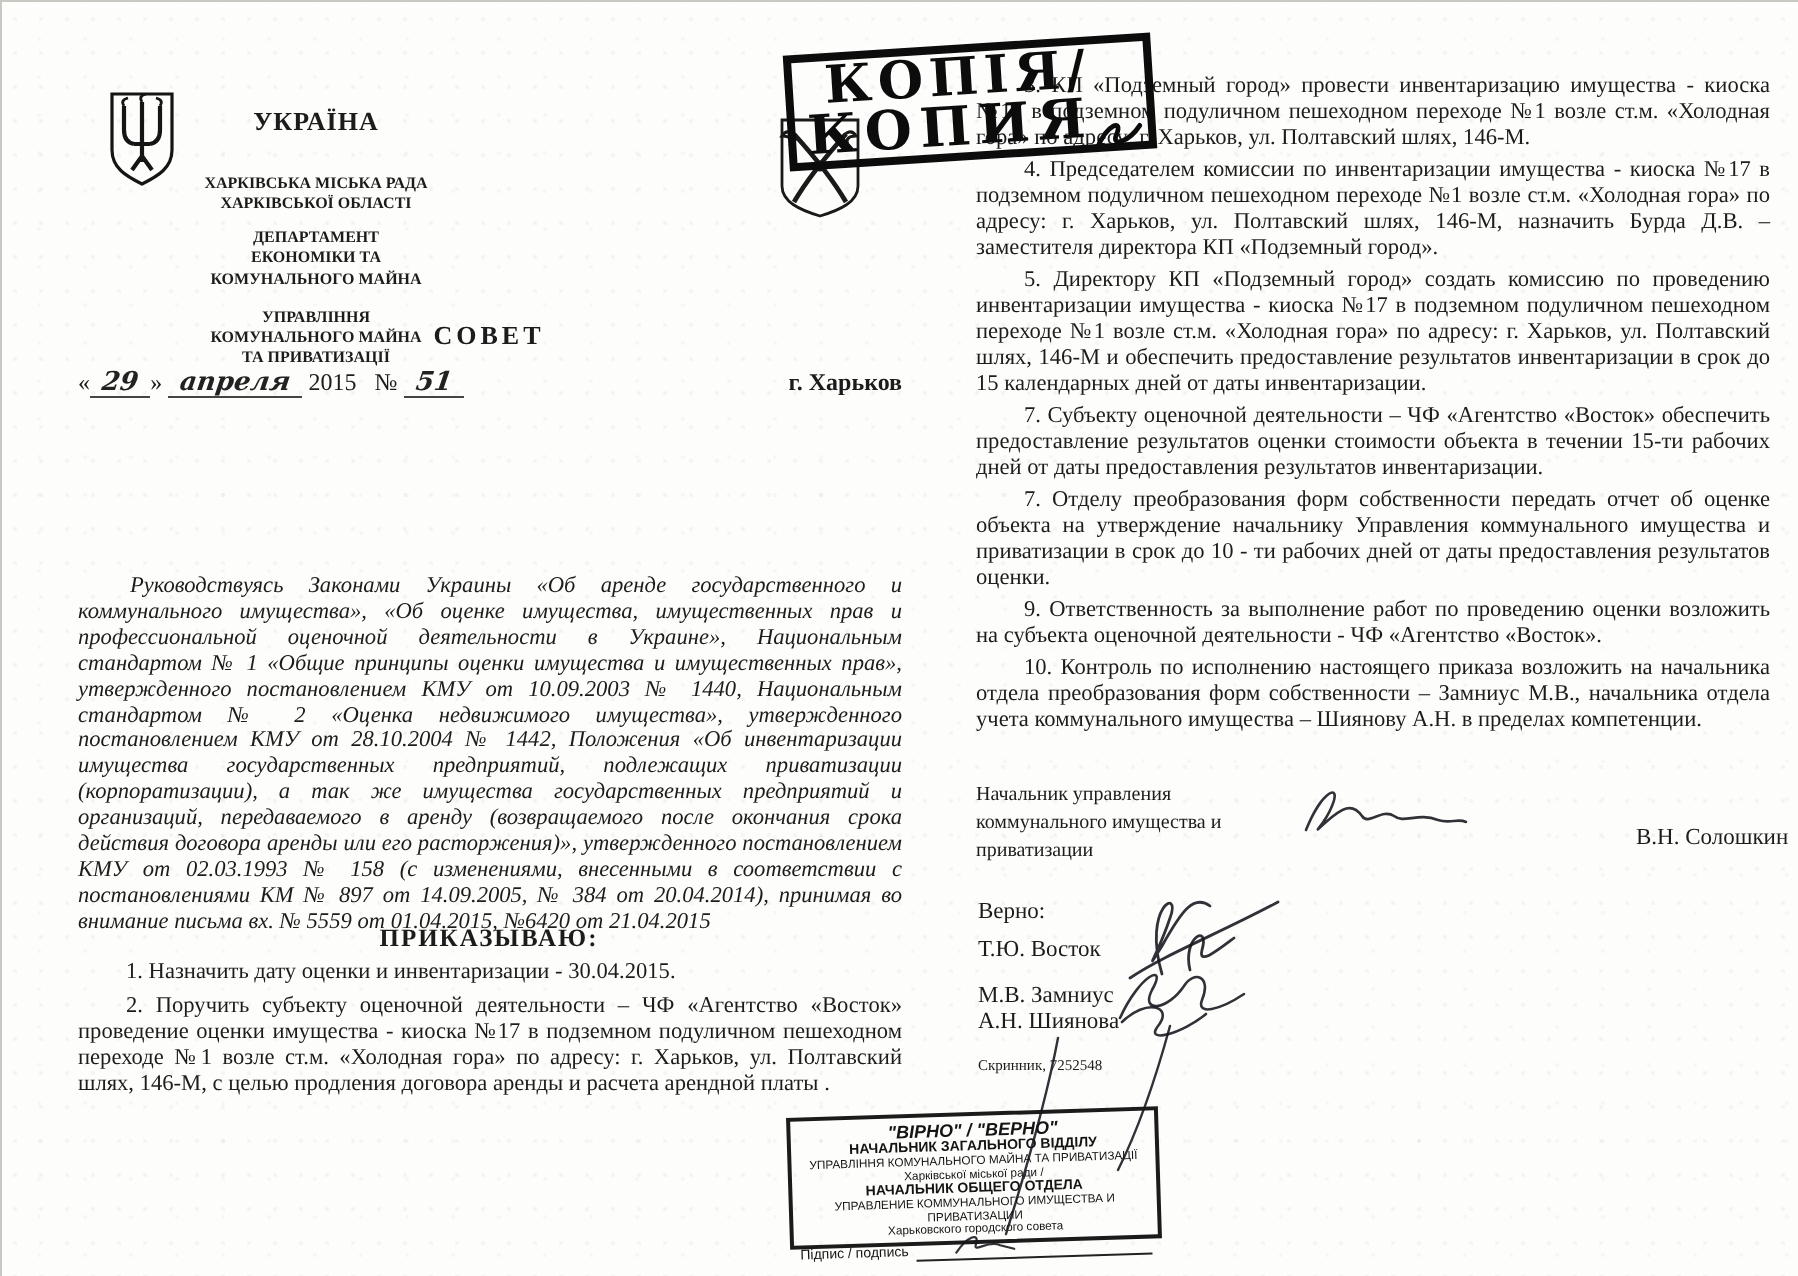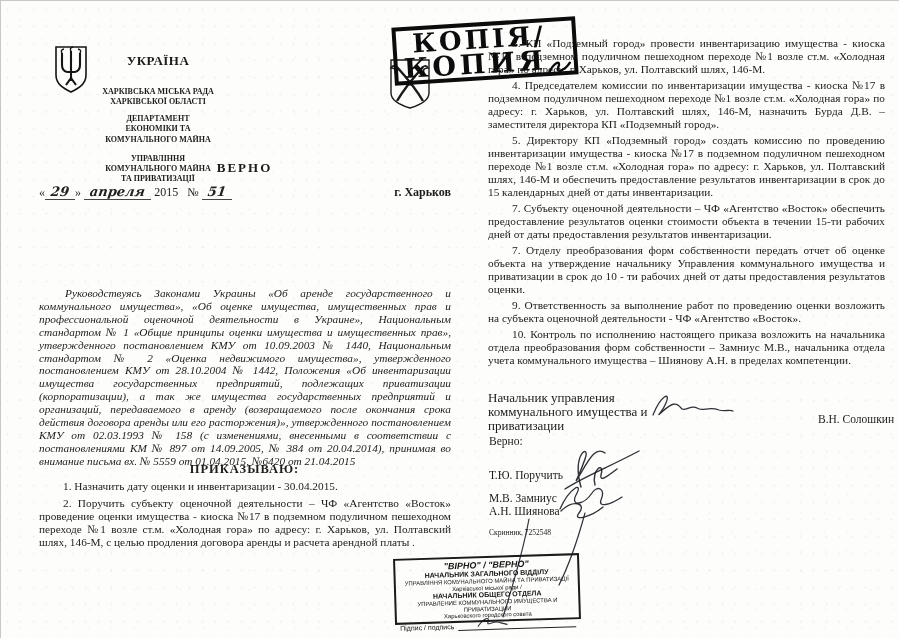--- a/index.html
+++ b/index.html
@@ -43,23 +43,23 @@
   .preamble{left:38px;top:286px;width:412px;font-size:11.3px;line-height:12.9px;
     text-align:justify;text-indent:26px;font-style:italic;}
   .resolution{left:36px;top:461px;width:415px;text-align:center;
     font-weight:bold;font-size:12.5px;letter-spacing:1px;}
   .left-items{left:38px;top:479px;width:412px;}
   .doc-item{margin:0 0 4px 0;font-size:11.3px;line-height:13px;
     text-align:justify;text-indent:24px;}
   
   .right-col{left:487px;top:36px;width:397px;}
   .right-col .doc-item{margin-bottom:3px;}
-  .chief-block{left:487px;top:390px;width:210px;font-size:13px;line-height:14px;}
+  .chief-block{left:487px;top:390px;width:210px;font-size:10px;line-height:14px;}
   .chief-name{left:817px;top:412px;font-size:11.5px;}
-  .verno-label{left:488px;top:434px;font-size:11.5px;}
+  .verno-label{left:488px;top:449px;font-size:11.5px;}
   .sig-name1{left:488px;top:468px;font-size:11.5px;}
   .sig-name2{left:488px;top:491px;font-size:11.5px;}
   .sig-name3{left:488px;top:504px;font-size:11.5px;}
   .clerk{left:488px;top:527px;font-size:7.5px;}
   .sig{stroke:#15151c;fill:none;stroke-linecap:round;opacity:.88;}
   
   .verno-stamp{
     left:393px;top:555px;width:186px;height:66px;z-index:4;
     border:2px solid #1b1b1b;transform:rotate(-1.8deg);
     font-family:"Liberation Sans",sans-serif;text-align:center;color:#141414;
@@ -101,21 +101,21 @@
     <div class="council pre">ХАРКІВСЬКА МІСЬКА РАДА
 ХАРКІВСЬКОЇ ОБЛАСТІ</div>
     <div class="department pre">ДЕПАРТАМЕНТ
 ЕКОНОМІКИ ТА
 КОМУНАЛЬНОГО МАЙНА</div>
     <div class="office pre">УПРАВЛІННЯ
 КОМУНАЛЬНОГО МАЙНА
 ТА ПРИВАТИЗАЦІЇ</div>
   </div>
 
-  <div class="abs order-title">ВЕРНО</div>
+  <div class="abs order-title">СОВЕТ</div>
 
   <div class="abs date-row">
     <span>
       <span>«</span><span class="uline"><span class="hand">29</span></span><span>»</span>
       <span class="uline"><span class="hand">апреля</span></span>
       <span>2015</span>
       &nbsp;&nbsp;<span>№</span>
       <span class="uline"><span class="hand">51</span></span>
     </span>
     <span class="city">г. Харьков</span>
@@ -139,21 +139,21 @@
     <p class="doc-item">7. Отделу преобразования форм собственности передать отчет об оценке объекта на утверждение начальнику Управления коммунального имущества и приватизации в срок  до 10 - ти рабочих дней от даты предоставления результатов оценки.</p>
     <p class="doc-item">9. Ответственность за выполнение работ по проведению оценки возложить на субъекта оценочной деятельности - ЧФ «Агентство «Восток».</p>
     <p class="doc-item">10. Контроль по исполнению настоящего приказа возложить на начальника отдела преобразования форм собственности – Замниус М.В., начальника отдела учета коммунального имущества – Шиянову А.Н. в пределах компетенции.</p>
   </div>
 
   <div class="abs chief-block pre">Начальник управления
 коммунального имущества и
 приватизации</div>
   <div class="abs chief-name">В.Н. Солошкин</div>
   <div class="abs verno-label">Верно:</div>
-  <div class="abs sig-name1">Т.Ю. Поручить</div>
+  <div class="abs sig-name1">Т.Ю. Восток</div>
   <div class="abs sig-name2">М.В. Замниус</div>
   <div class="abs sig-name3">А.Н. Шиянова</div>
   <div class="abs clerk">Скринник, 7252548</div>
 
   <svg class="abs" style="left:648px;top:390px;" width="86" height="32" viewBox="0 0 86 32">
     <path class="sig" stroke-width="1.3" d="M4 24 C12 4 22 0 17 12 C13 22 5 28 14 20 C22 13 27 10 32 17 C35 22 42 13 48 17 C53 21 60 15 70 19 C76 21 80 18 84 20"></path>
   </svg>
   <svg class="abs" style="left:546px;top:440px;" width="96" height="50" viewBox="0 0 96 50">
     <path class="sig" stroke-width="1.4" d="M34 46 C24 12 44 2 38 18 C32 36 24 48 34 32 C44 14 50 6 58 12"></path>
     <path class="sig" stroke-width="1.4" d="M18 48 C36 36 62 26 92 10"></path>

